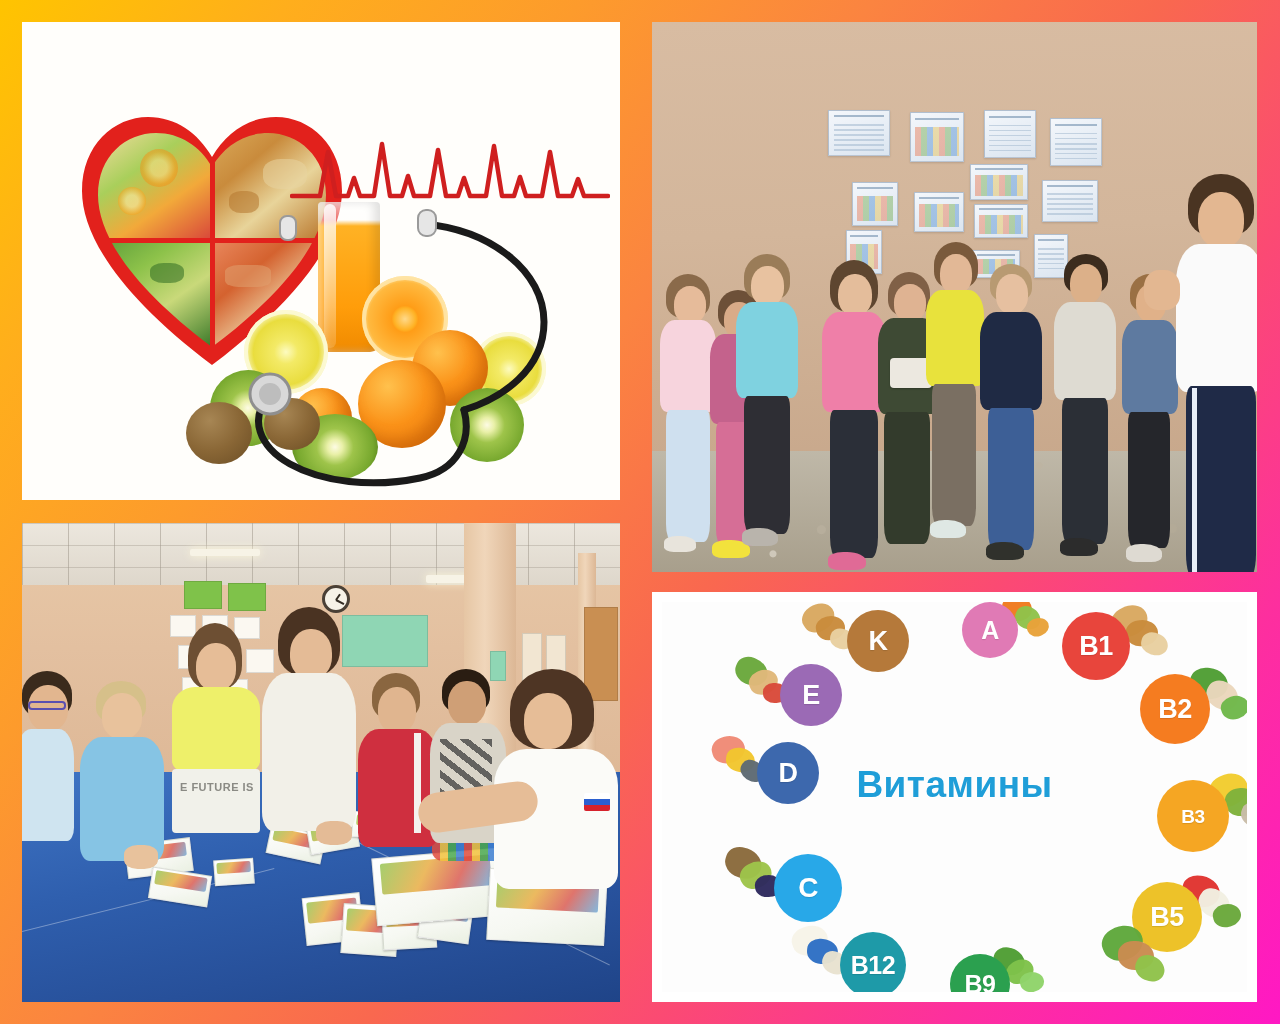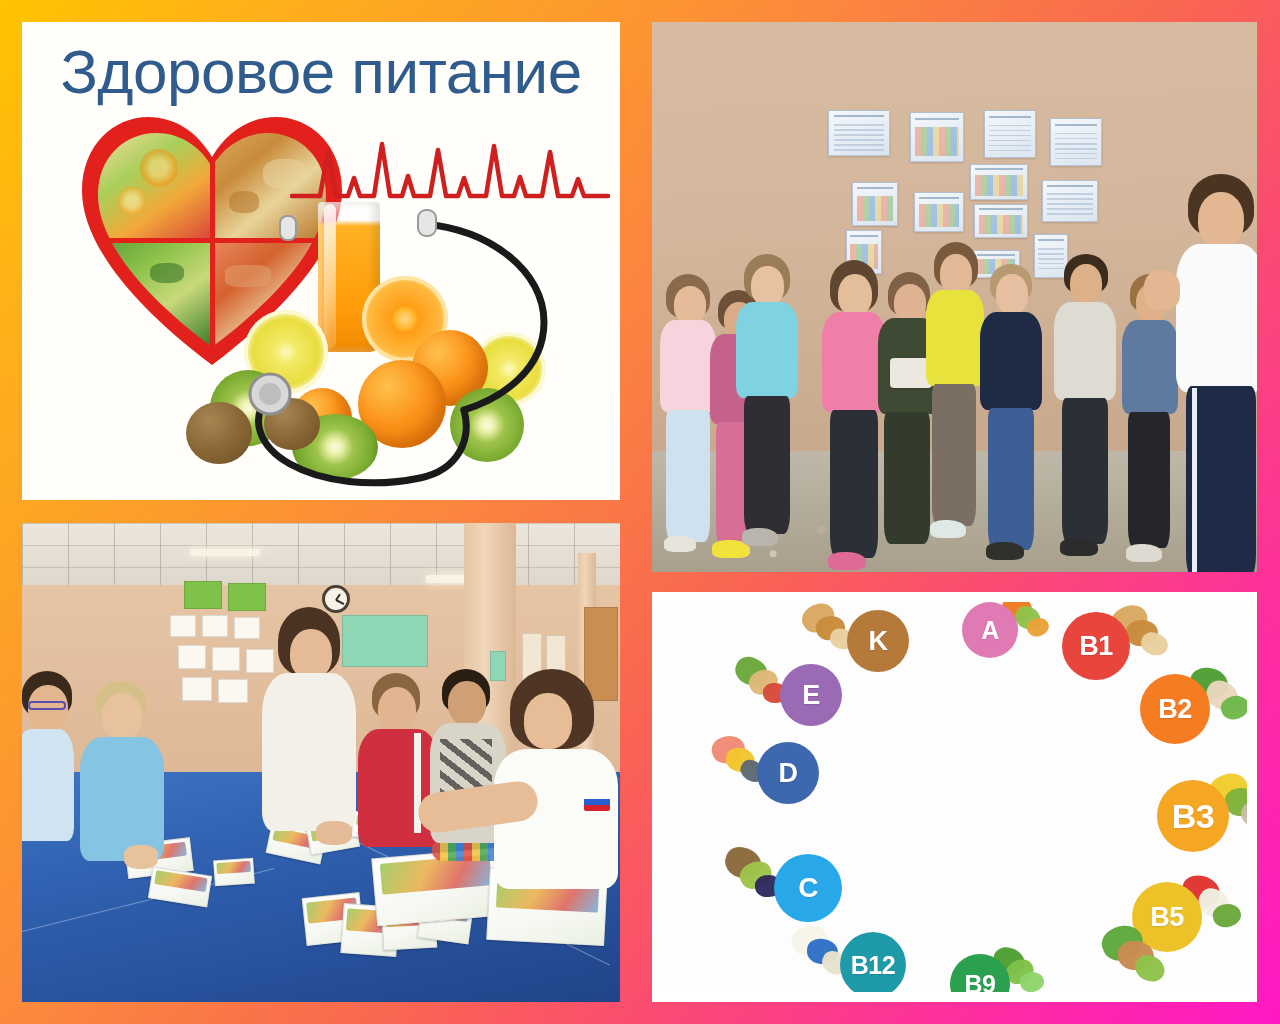--- a/index.html
+++ b/index.html
@@ -327,21 +327,20 @@
     opacity: .97;
   }
 </style>
 </head>
 <body>
 
 <div id="collage">
 
   <div class="panel" id="panel-healthy-eating">
 
-    <div id="healthy-title">Здоровое питание</div>
 
     <div id="heart-plate">
       <div class="heart-shape"></div>
       <div class="heart-inner">
         <div class="q q-fruit"></div>
         <div class="q q-grain"></div>
         <div class="q q-veg"></div>
         <div class="q q-protein"></div>
       </div>
     </div>
@@ -524,20 +523,27 @@
       <div class="head" style="left:12px; top:14px; width:40px; height:46px; background:#e2b68f;"></div>
       <div style="position:absolute; left:12px; top:30px; width:38px; height:9px; border:2px solid #5a4fb0; border-radius:4px;"></div>
       <div class="torso" style="left:0px;  top:58px; width:58px; height:112px; background:#cfe4f0;"></div>
     </div>
     <div class="person" style="left:58px; top:158px; width:86px; height:220px;">
       <div class="hair" style="left:16px; top:0;    width:50px; height:42px; background:#d6c08a;"></div>
       <div class="head" style="left:22px; top:12px; width:40px; height:46px; background:#e8c29c;"></div>
       <div class="torso" style="left:0px;  top:56px; width:84px; height:124px; background:#86c4e4;"></div>
       <div style="position:absolute; left:44px; top:164px; width:34px; height:24px; background:#e8c29c; border-radius:40%;"></div>
     </div>
+    <div class="person" style="left:150px; top:100px; width:90px; height:260px;">
+      <div class="hair" style="left:16px; top:0;    width:54px; height:66px; background:#6d4f33;"></div>
+      <div class="head" style="left:24px; top:20px; width:40px; height:48px; background:#e6bd97;"></div>
+      <div class="torso" style="left:0px;  top:64px; width:88px; height:84px; background:#eef06a;"></div>
+      <div style="position:absolute; left:0; top:146px; width:88px; height:64px; background:#f1f1ea; border-radius:4px;"></div>
+      <div style="position:absolute; left:8px; top:158px; width:80px; font-size:11px; font-weight:700; color:#8a8a84; letter-spacing:.5px;">E FUTURE IS</div>
+    </div>
     <div class="person" style="left:240px; top:84px; width:96px; height:270px;">
       <div class="hair" style="left:16px; top:0;    width:62px; height:68px; background:#4a3322;"></div>
       <div class="head" style="left:28px; top:22px; width:42px; height:50px; background:#e4bb96;"></div>
       <div class="torso" style="left:0px;  top:66px; width:94px; height:158px; background:#f2f0e8;"></div>
       <div style="position:absolute; left:54px; top:214px; width:36px; height:24px; background:#e4bb96; border-radius:40%;"></div>
     </div>
     <div class="person" style="left:336px; top:150px; width:82px; height:200px;">
       <div class="hair" style="left:14px; top:0;    width:48px; height:46px; background:#8a6640;"></div>
       <div class="head" style="left:20px; top:14px; width:38px; height:46px; background:#e0b58f;"></div>
       <div class="torso" style="left:0px;  top:56px; width:80px; height:118px; background:#cf2f3f;"></div>
@@ -553,20 +559,21 @@
       <div class="hair" style="left:22px; top:0;    width:84px; height:80px; background:#4e3524;"></div>
       <div class="head" style="left:36px; top:24px; width:48px; height:56px; background:#e6bd97;"></div>
       <div class="torso" style="left:6px;  top:80px; width:124px; height:140px; background:#fbfbf8;"></div>
       <div style="position:absolute; left:96px; top:124px; width:26px; height:18px; background:linear-gradient(180deg,#ffffff 0 33%,#2b5fd0 33% 66%,#d6222c 66% 100%); border-radius:2px;"></div>
       <div style="position:absolute; left:-70px; top:118px; width:120px; height:40px; background:#e6bd97; border-radius:20px; transform:rotate(-8deg);"></div>
     </div>
   </div>
 
   <div class="panel" id="panel-vitamins">
     <div id="vitamins-inner">
+      <div id="vitamins-title">Витамины</div>
 
     <div style="position: absolute; left: 140.36px; top: 2px; width: 58.9px; height: 58.9px;">
           <div class="vfood" style="left: 0px; top: 0px; width: 33.48px; height: 27.4536px; background: rgb(217, 168, 96); transform: rotate(-35deg);"></div>
           <div class="vfood" style="left: 13.64px; top: 12.4px; width: 29.14px; height: 23.8948px; background: rgb(201, 139, 60); transform: rotate(-12deg);"></div>
           <div class="vfood" style="left: 27.28px; top: 24.8px; width: 24.8px; height: 20.336px; background: rgb(232, 207, 160); transform: rotate(11deg);"></div>
         </div>
         <div class="vcircle" style="left: 185px; top: 8px; width: 62px; height: 62px; background: rgb(181, 121, 58); font-size: 27px;">K</div>
         <div style="position: absolute; left: 340.32px; top: -6px; width: 53.2px; height: 53.2px;">
           <div class="vfood" style="left: 0px; top: 0px; width: 30.24px; height: 24.7968px; background: rgb(240, 122, 30); transform: rotate(2deg);"></div>
           <div class="vfood" style="left: 12.32px; top: 11.2px; width: 26.32px; height: 21.5824px; background: rgb(143, 194, 74); transform: rotate(25deg);"></div>
@@ -583,21 +590,21 @@
           <div class="vfood" style="left: 0px; top: 0px; width: 37.8px; height: 30.996px; background: rgb(79, 158, 52); transform: rotate(6deg);"></div>
           <div class="vfood" style="left: 15.4px; top: 14px; width: 32.9px; height: 26.978px; background: rgb(234, 215, 188); transform: rotate(29deg);"></div>
           <div class="vfood" style="left: 30.8px; top: 28px; width: 28px; height: 22.96px; background: rgb(111, 184, 74); transform: rotate(-18deg);"></div>
         </div>
         <div class="vcircle" style="left: 478px; top: 72px; width: 70px; height: 70px; background: rgb(245, 124, 32); font-size: 27px;">B2</div>
         <div style="position: absolute; left: 546.84px; top: 172px; width: 68.4px; height: 68.4px;">
           <div class="vfood" style="left: 0px; top: 0px; width: 38.88px; height: 31.8816px; background: rgb(242, 204, 46); transform: rotate(-27deg);"></div>
           <div class="vfood" style="left: 15.84px; top: 14.4px; width: 33.84px; height: 27.7488px; background: rgb(127, 178, 60); transform: rotate(-4deg);"></div>
           <div class="vfood" style="left: 31.68px; top: 28.8px; width: 28.8px; height: 23.616px; background: rgb(201, 189, 168); transform: rotate(19deg);"></div>
         </div>
-        <div class="vcircle" style="left: 495px; top: 178px; width: 72px; height: 72px; background: rgb(245, 166, 35); font-size: 34px;">B3</div>
+        <div class="vcircle" style="left: 495px; top: 178px; width: 72px; height: 72px; background: rgb(245, 166, 35); font-size: 19px;">B3</div>
         <div style="position: absolute; left: 520.4px; top: 274px; width: 66.5px; height: 66.5px;">
           <div class="vfood" style="left: 0px; top: 0px; width: 37.8px; height: 30.996px; background: rgb(224, 52, 47); transform: rotate(10deg);"></div>
           <div class="vfood" style="left: 15.4px; top: 14px; width: 32.9px; height: 26.978px; background: rgb(242, 239, 226); transform: rotate(33deg);"></div>
           <div class="vfood" style="left: 30.8px; top: 28px; width: 28px; height: 22.96px; background: rgb(106, 168, 60); transform: rotate(-14deg);"></div>
         </div>
         <div class="vcircle" style="left: 470px; top: 280px; width: 70px; height: 70px; background: rgb(237, 194, 41); font-size: 27px;">B5</div>
         <div style="position: absolute; left: 439.72px; top: 324px; width: 72.2px; height: 72.2px;">
           <div class="vfood" style="left: 0px; top: 0px; width: 41.04px; height: 33.6528px; background: rgb(95, 168, 60); transform: rotate(-23deg);"></div>
           <div class="vfood" style="left: 16.72px; top: 15.2px; width: 35.72px; height: 29.2904px; background: rgb(201, 139, 80); transform: rotate(0deg);"></div>
           <div class="vfood" style="left: 33.44px; top: 30.4px; width: 30.4px; height: 24.928px; background: rgb(143, 194, 74); transform: rotate(23deg);"></div>

